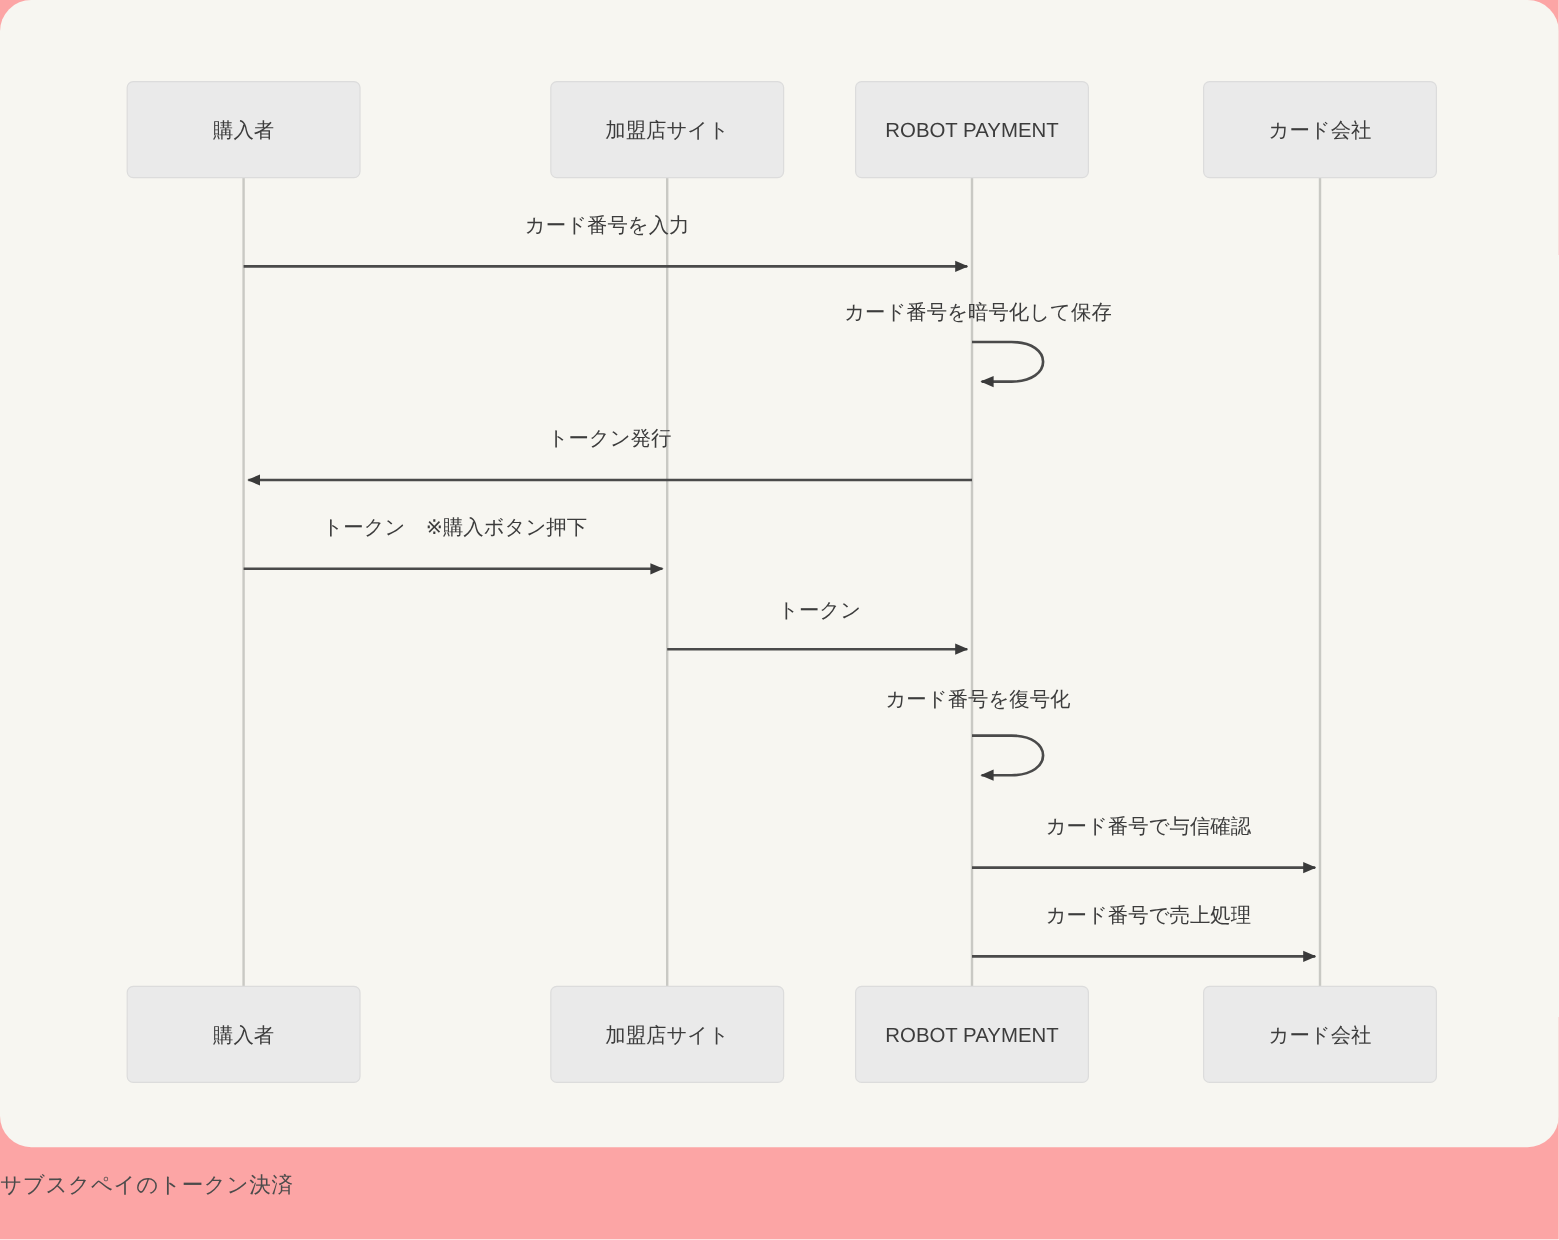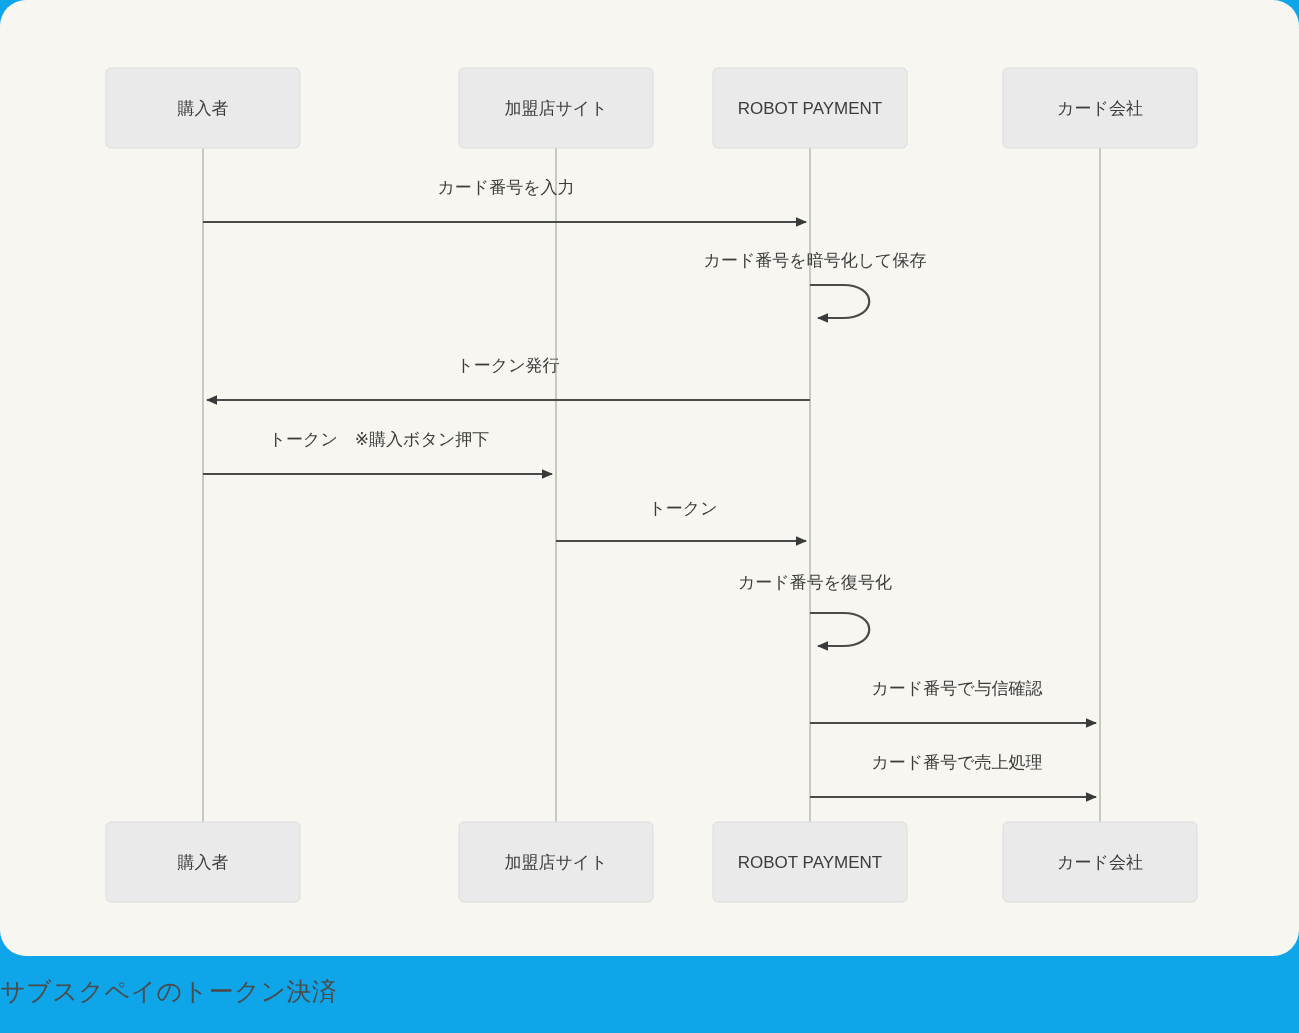--- a/index.html
+++ b/index.html
@@ -7,21 +7,21 @@
     padding: 0;
     background: #ffffff;
     width: 1299px;
     height: 1033px;
     font-family: "Liberation Sans", "DejaVu Sans", sans-serif;
   }
   #page {
     position: relative;
     width: 1299px;
     height: 1033px;
-    background: #0ea5e9;
+    background: #fca5a5;
     overflow: hidden;
   }
   #diagram-card {
     position: absolute;
     left: 0;
     top: 0;
     width: 1299px;
     height: 956px;
     background: #f7f6f1;
     border-radius: 26px;
@@ -64,21 +64,21 @@
     font-size: 17px;
     fill: #3c3c3c;
     text-anchor: middle;
     dominant-baseline: alphabetic;
   }
   #caption {
     position: absolute;
     left: 0;
     top: 975px;
     width: 1299px;
-    font-size: 25px;
+    font-size: 18px;
     color: #4b4b4b;
     font-family: "Liberation Sans", "DejaVu Sans", sans-serif;
     letter-spacing: 0.5px;
     white-space: nowrap;
   }
 </style>
 </head>
 <body>
 
 <div id="page">

